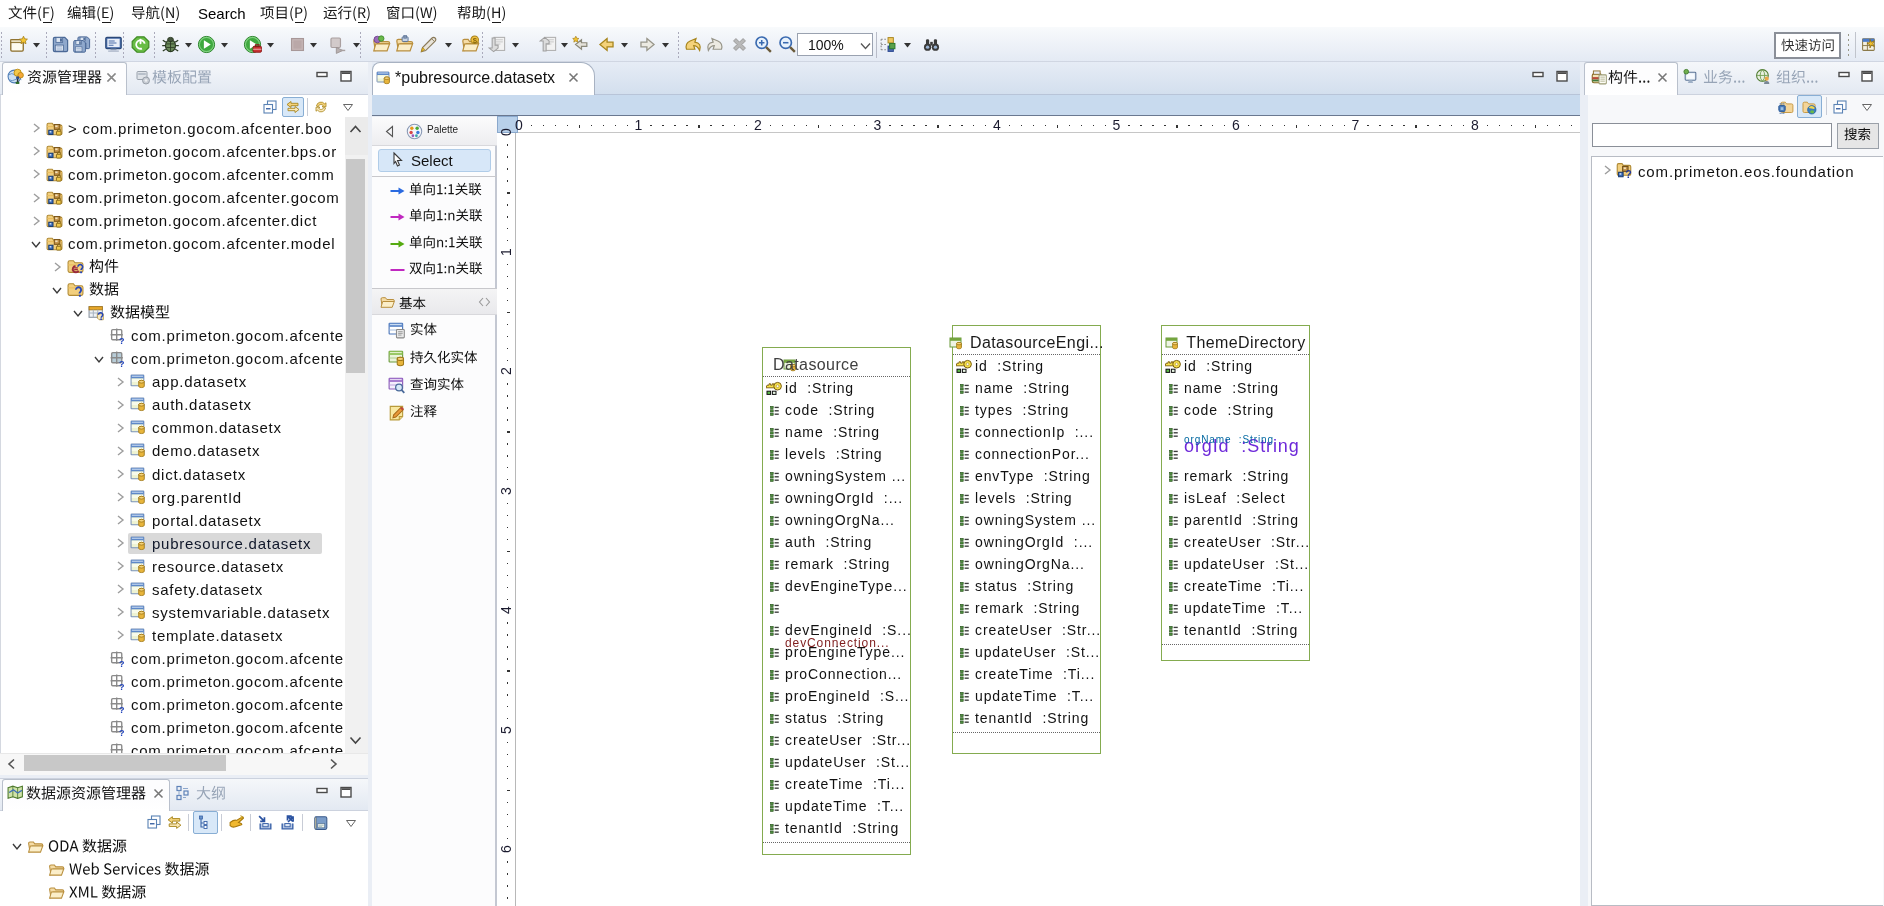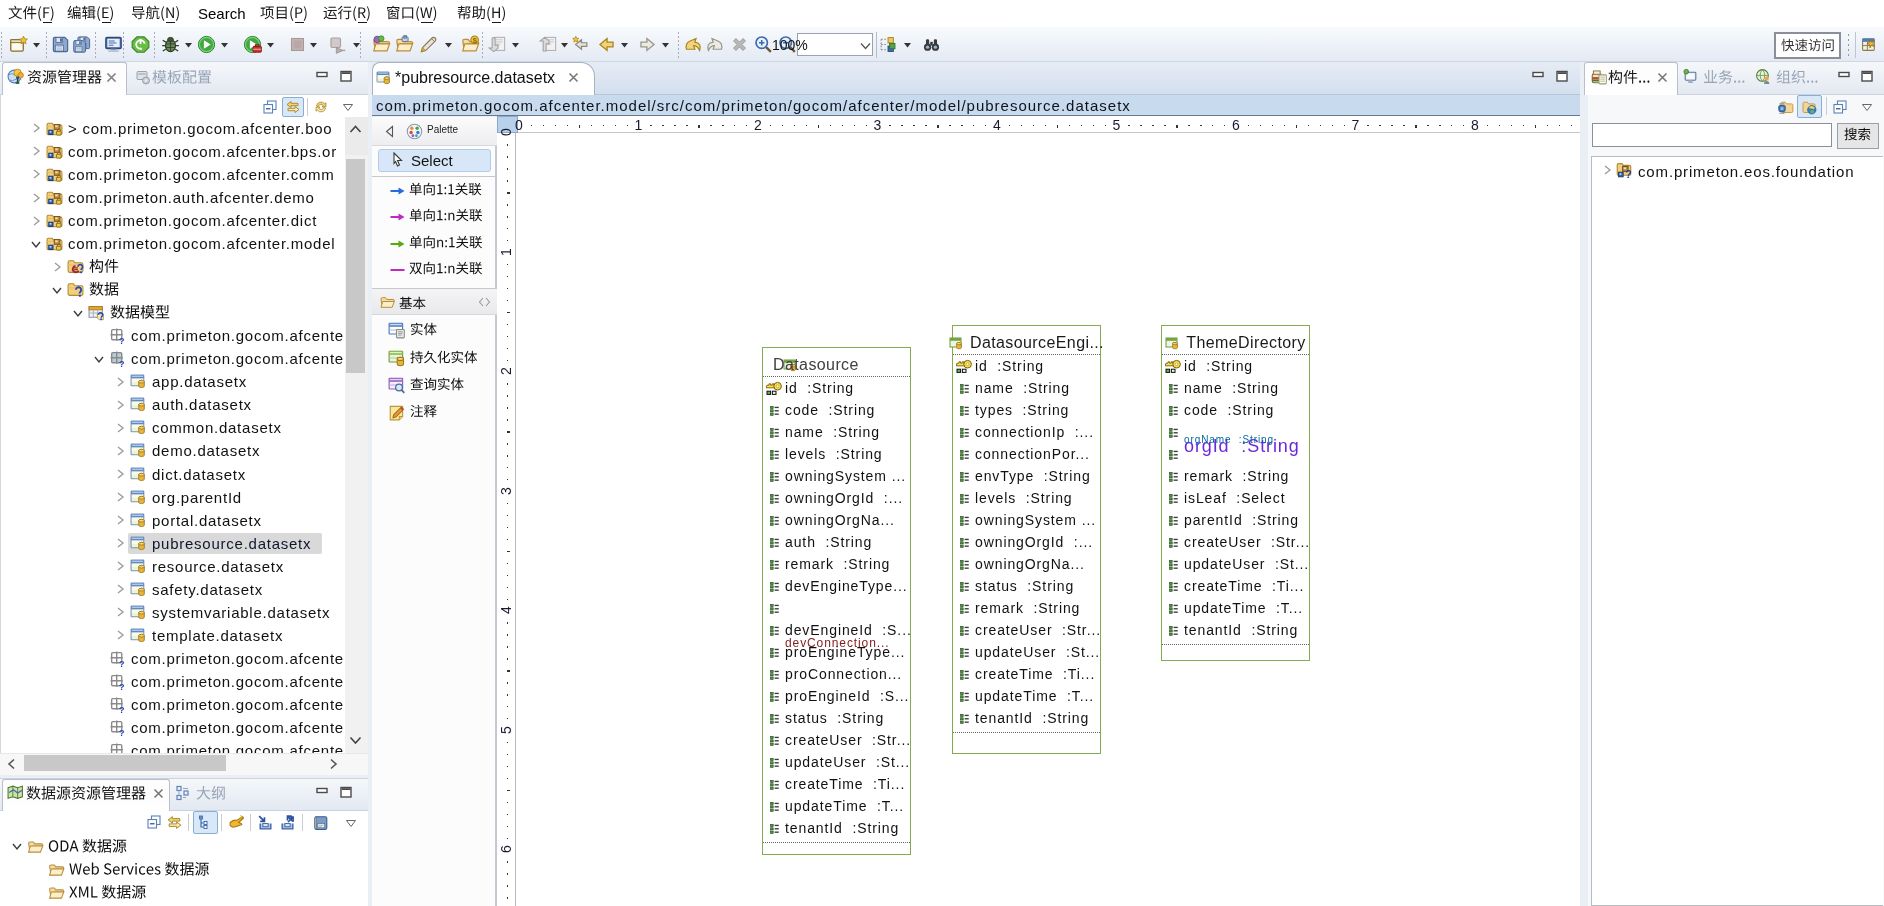--- a/index.html
+++ b/index.html
@@ -205,21 +205,21 @@
       <circle cx="6.5" cy="6.5" r="4.8" fill="#e8f2fc" stroke="#3a6ab0" stroke-width="1.4"></circle>
 <path d="M10.2 10.2 l4 4" stroke="#6a5a3a" stroke-width="2"></path>
 <path d="M4.2 6.5 h4.6 M6.5 4.2 v4.6" stroke="#3a6ab0" stroke-width="1.3"></path>
     </svg>
 <svg style="position:absolute;left:778px;top:35px" width="19" height="19" viewBox="0 0 16 16">
       <circle cx="6.5" cy="6.5" r="4.8" fill="#e8f2fc" stroke="#3a6ab0" stroke-width="1.4"></circle>
 <path d="M10.2 10.2 l4 4" stroke="#6a5a3a" stroke-width="2"></path>
 <path d="M4.2 6.5 h4.6" stroke="#3a6ab0" stroke-width="1.3"></path>
     </svg>
 <div style="position:absolute;left:797px;top:33px;width:76px;height:23px;background:#fff;border:1px solid #9aa2b0"></div>
-<span style="position:absolute;left:772px;top:37px;font-size:14px;color:#111">100%</span>
+<span style="position:absolute;left:808px;top:37px;font-size:14px;color:#111">100%</span>
 <svg style="position:absolute;left:860px;top:42px" width="11" height="8" viewBox="0 0 11 8">
       <path d="M1 1.5 L5.5 6.5 L10 1.5" fill="none" stroke="#555" stroke-width="1.3"></path>
     </svg>
 <div style="position:absolute;left:876px;top:32px;width:1px;height:26px;background:#b8bcc8"></div>
 <svg style="position:absolute;left:879px;top:36px" width="17" height="17" viewBox="0 0 16 16">
       <rect x="8.5" y="1.5" width="5" height="5" fill="#f0c860" stroke="#a8861e" stroke-width="0.9"></rect>
 <rect x="8.5" y="9.5" width="5" height="5" fill="#4a68b0" stroke="#2a4890" stroke-width="0.9"></rect>
 <rect x="10" y="7" width="5" height="5" fill="#5aa04a" stroke="#2a7a2a" stroke-width="0.9"></rect>
 <path d="M2 3 h5 M2 8 h6 M2 13 h5 M2 3 v10" stroke="#888" stroke-width="1" stroke-dasharray="1.5 1.5"></path>
     </svg>
@@ -348,21 +348,21 @@
 <svg style="position:absolute;left:46px;top:189.02px" width="17" height="17" viewBox="0 0 16 16">
       <path d="M1 4.2 q0-1.2 1.2-1.2 h3.6 l1.4 1.8 h6.6 q1.2 0 1.2 1.2 v6.6 q0 1.2-1.2 1.2 h-11.6 q-1.2 0-1.2-1.2 z" fill="#f2cf7e" stroke="#b08a34" stroke-width="1"></path>
 <path d="M1 6.2 h14" stroke="#e8bc5c" stroke-width="1"></path>
 <rect x="7.8" y="4.2" width="5.2" height="4.6" fill="#c09048" stroke="#7a5418" stroke-width="0.9"></rect>
 <rect x="8.7" y="5.1" width="2.2" height="1.6" fill="#f4e2bc"></rect>
 <rect x="2.6" y="9.6" width="4" height="4" fill="#3a6ab8" stroke="#16386e" stroke-width="0.9"></rect>
 <rect x="3.4" y="10.4" width="1.6" height="1.4" fill="#cfe0f4"></rect>
 <rect x="9.8" y="10.6" width="4.4" height="3.6" rx="0.6" fill="#f0c848" stroke="#8a6a18" stroke-width="0.9"></rect>
 <path d="M10.9 10.6 v-1.2 a1.3 1.3 0 0 1 2.6 0 v1.2" fill="none" stroke="#8a6a18" stroke-width="0.9"></path>
     </svg>
-<span style="position:absolute;left:68px;top:189.02px;font-size:15px;color:#111;letter-spacing:0.75px">com.primeton.auth.afcenter.demo</span>
+<span style="position:absolute;left:68px;top:189.02px;font-size:15px;color:#111;letter-spacing:0.75px">com.primeton.gocom.afcenter.gocom</span>
 <svg style="position:absolute;left:30px;top:214.56px" width="12" height="12" viewBox="0 0 12 12">
       <path d="M4 2 L9 6 L4 10" fill="none" stroke="#9d9d9d" stroke-width="1.4"></path>
     </svg>
 <svg style="position:absolute;left:46px;top:212.06px" width="17" height="17" viewBox="0 0 16 16">
       <path d="M1 4.2 q0-1.2 1.2-1.2 h3.6 l1.4 1.8 h6.6 q1.2 0 1.2 1.2 v6.6 q0 1.2-1.2 1.2 h-11.6 q-1.2 0-1.2-1.2 z" fill="#f2cf7e" stroke="#b08a34" stroke-width="1"></path>
 <path d="M1 6.2 h14" stroke="#e8bc5c" stroke-width="1"></path>
 <rect x="7.8" y="4.2" width="5.2" height="4.6" fill="#c09048" stroke="#7a5418" stroke-width="0.9"></rect>
 <rect x="8.7" y="5.1" width="2.2" height="1.6" fill="#f4e2bc"></rect>
 <rect x="2.6" y="9.6" width="4" height="4" fill="#3a6ab8" stroke="#16386e" stroke-width="0.9"></rect>
 <rect x="3.4" y="10.4" width="1.6" height="1.4" fill="#cfe0f4"></rect>
@@ -745,21 +745,20 @@
       <path d="M1.5 1.5 l8 8 M9.5 1.5 l-8 8" stroke="#777" stroke-width="1.6"></path>
     </svg>
 <svg style="position:absolute;left:1532px;top:70px" width="13" height="11" viewBox="0 0 13 11">
       <rect x="1" y="2.5" width="10" height="4" fill="#fff" stroke="#4a4a4a" stroke-width="1.4"></rect>
     </svg>
 <svg style="position:absolute;left:1556px;top:70px" width="13" height="12" viewBox="0 0 13 12">
       <rect x="1" y="1.5" width="10" height="9.5" fill="#fff" stroke="#4a4a4a" stroke-width="1.4"></rect>
       <rect x="1.7" y="2.2" width="8.6" height="1.8" fill="#4a4a4a"></rect>
     </svg>
 <div style="position:absolute;left:372px;top:95px;width:1208px;height:20.5px;background:#c8daee;border-bottom:1.5px solid #6a7890"></div>
-<span style="position:absolute;left:376px;top:97px;font-size:15px;color:#10131c;letter-spacing:1.0px">com.primeton.gocom.afcenter.model/src/com/primeton/gocom/afcenter/model/pubresource.datasetx</span>
 <div style="position:absolute;left:372px;top:117px;width:1208px;height:789px;background:#fff"></div>
 <div style="position:absolute;left:372px;top:117px;width:125px;height:789px;background:#fcfcfd;border-right:2px solid #c4c8d2"></div>
 <div style="position:absolute;left:372px;top:117px;width:125px;height:29px;background:linear-gradient(#fbfbfc,#ededf0);border-bottom:1px solid #d8d8dc"></div>
 <svg style="position:absolute;left:384px;top:125px" width="11" height="13" viewBox="0 0 11 13">
       <path d="M8.5 1.5 L2.5 6.5 L8.5 11.5 z" fill="none" stroke="#555" stroke-width="1.1"></path>
     </svg>
 <svg style="position:absolute;left:406px;top:123px" width="17" height="17" viewBox="0 0 16 16">
       <circle cx="8" cy="8" r="6.8" fill="#f4f6fa" stroke="#8898b4" stroke-width="1"></circle>
 <circle cx="5.5" cy="5" r="1.6" fill="#e89818"></circle>
       <circle cx="10.5" cy="5" r="1.6" fill="#48a838"></circle>

